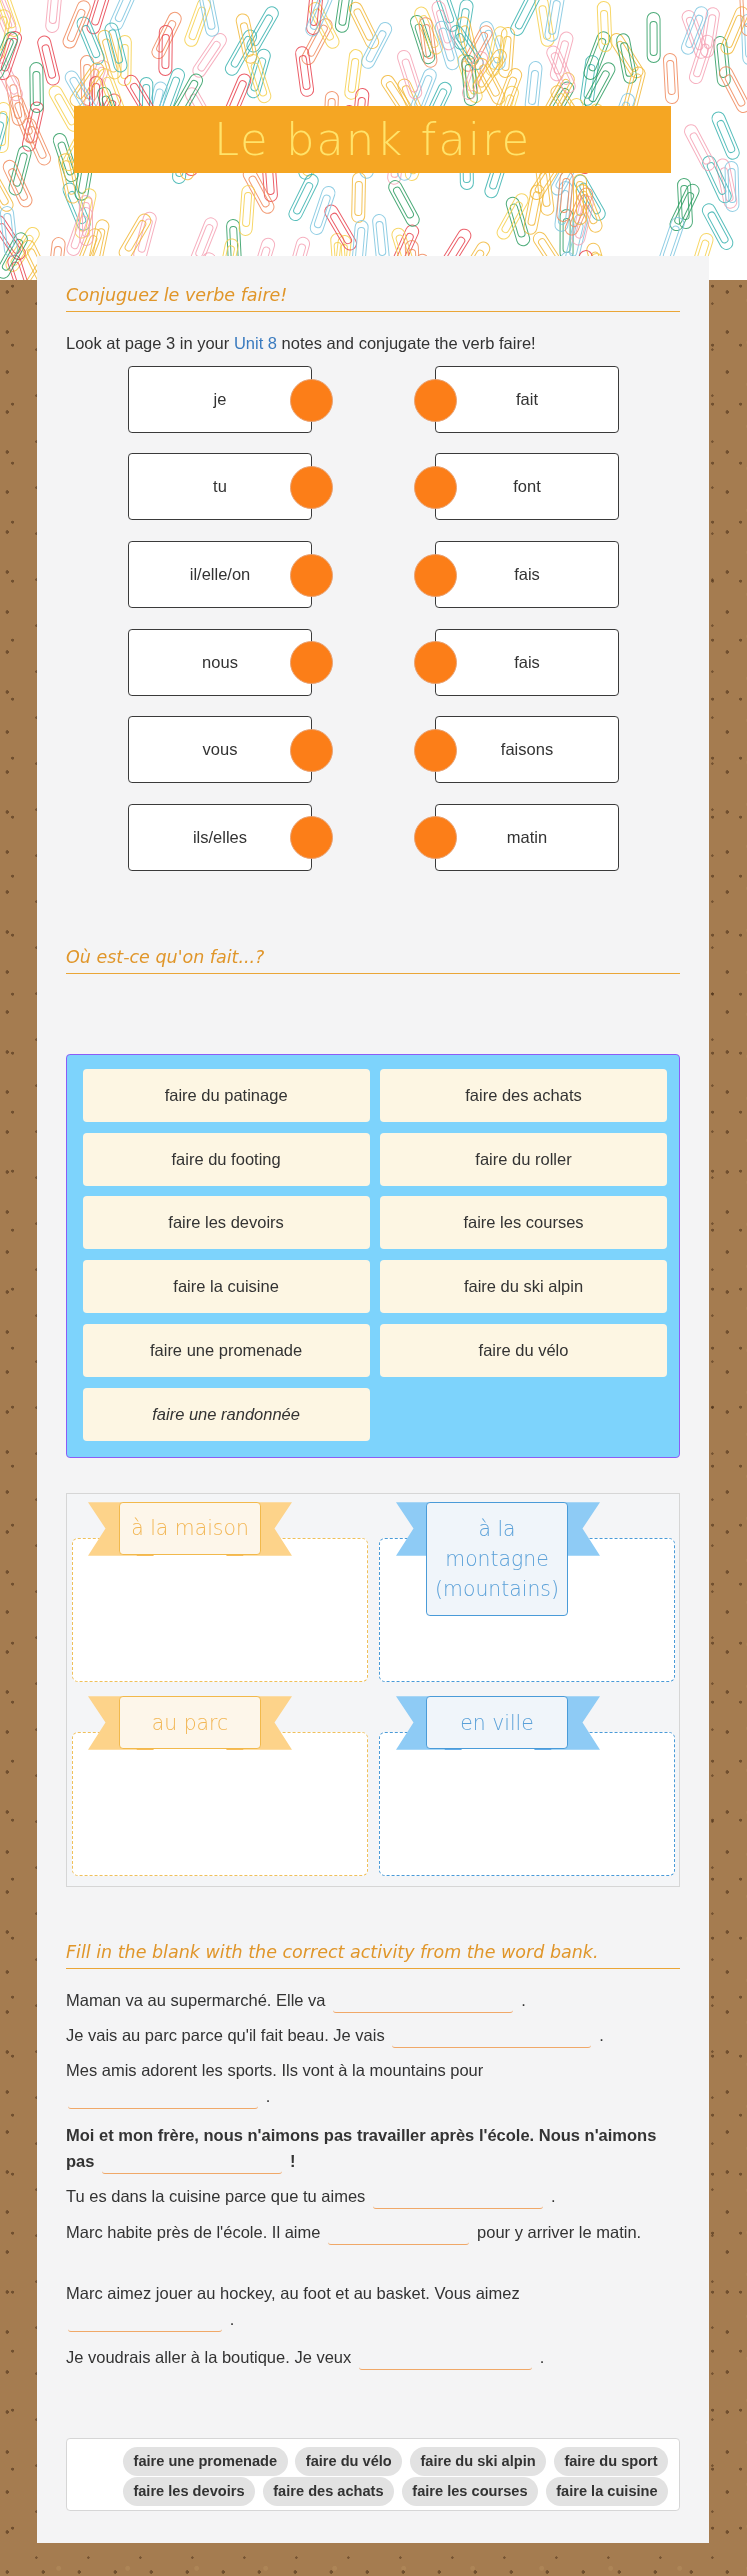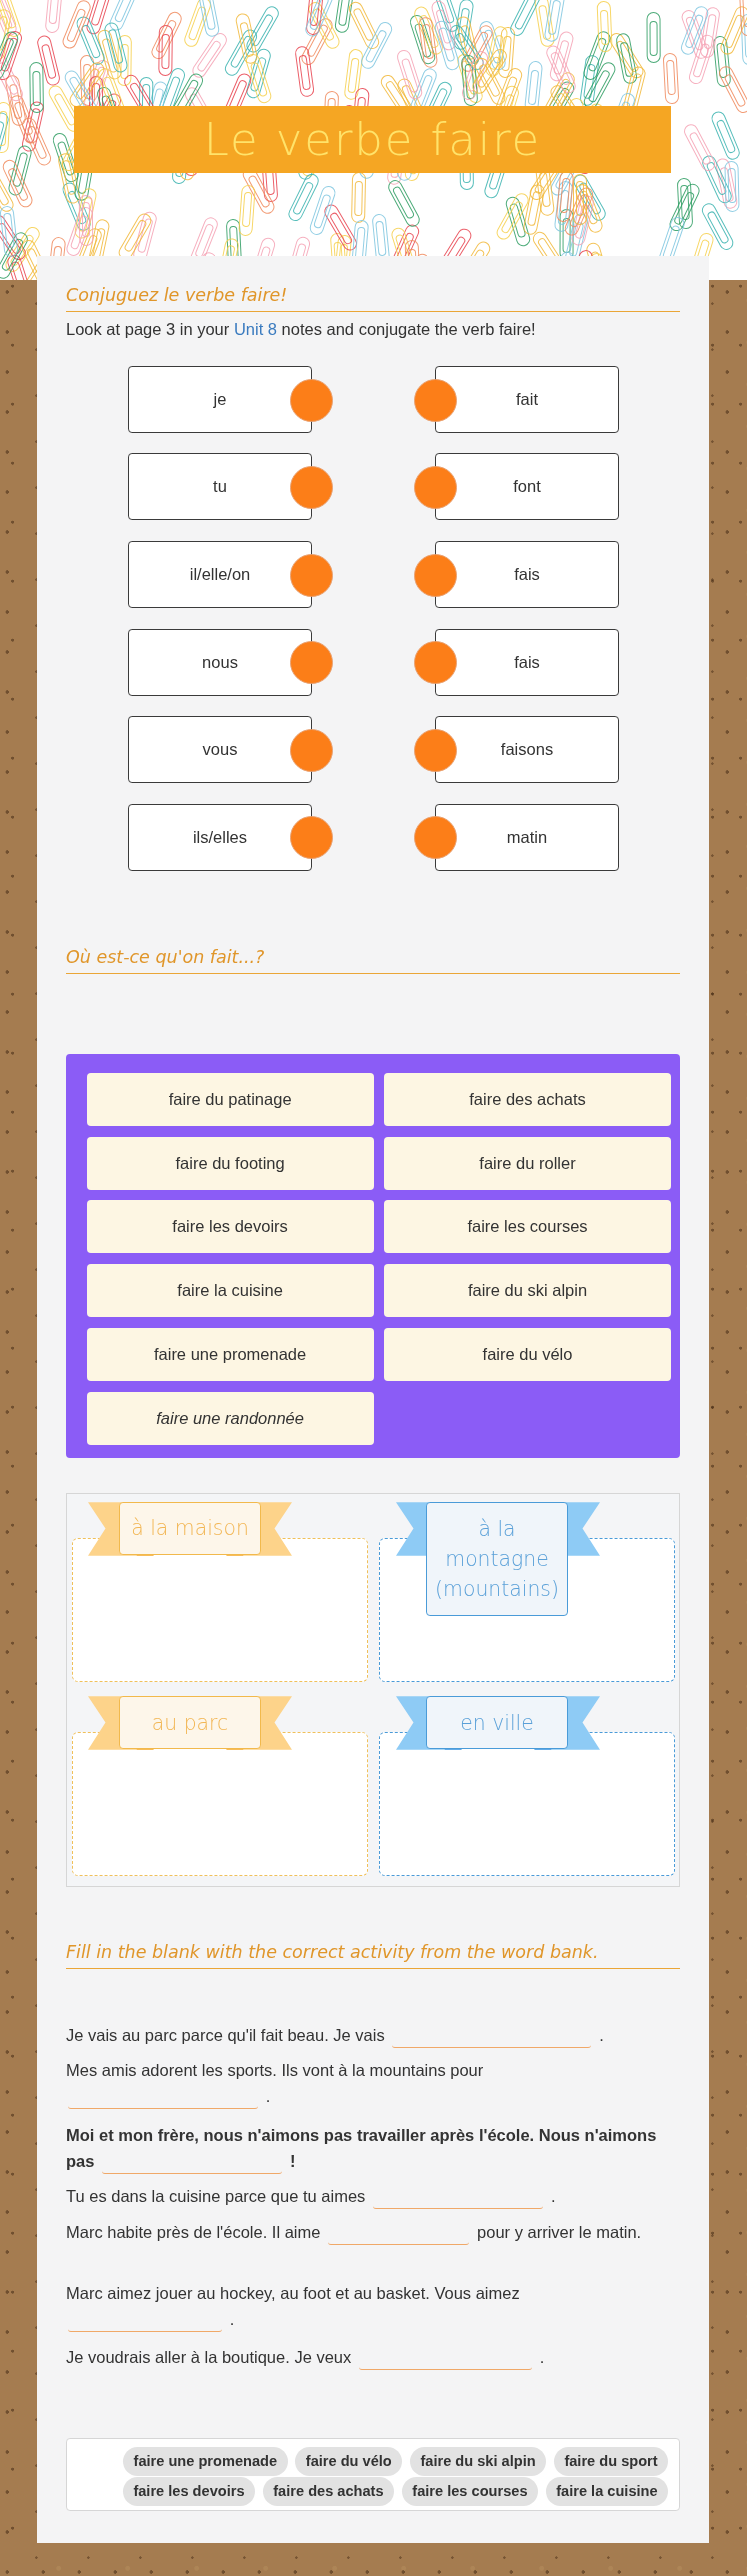--- a/index.html
+++ b/index.html
@@ -64,21 +64,21 @@
     display: flex; align-items: center; justify-content: center;
     font-size: 16.5px; color: #333;
   }
   .match-dot {
     position: absolute; width: 43px; height: 43px; border-radius: 50%;
     background: #fc7e18; border: 1.9px solid #e9a273;
   }
   
   .bank {
     position: absolute; left: 29px; width: 614px; top: 798px; height: 404px;
-    background: #8b5cf6; border: 5px solid #8b5cf6; border-radius: 3.9px; text-align: right;
+    background: #7dd3fc; border: 1px solid #8b5cf6; border-radius: 3.9px; text-align: right;
   }
   .bank-item {
     position: absolute; width: 287px; height: 53px;
     background: #fdf6e3; border-radius: 3.9px;
     display: flex; align-items: center; justify-content: center;
     font-size: 16.5px; color: #333;
   }
   .cat-panel {
     position: absolute; left: 29px; width: 614px; top: 1237px; height: 394px;
     background: #f4f5f7; border: 1px solid #d6d6d6;
@@ -342,28 +342,28 @@
       <div class="clip" style="border-color: rgb(127, 198, 224); left: 548px; top: -9px; transform: rotate(189.727deg);"></div>
       <div class="clip" style="border-color: rgb(242, 185, 59); left: 80px; top: 59px; transform: rotate(33.9798deg);"></div>
       <div class="clip" style="border-color: rgb(240, 138, 93); left: 558px; top: 171px; transform: rotate(5.06666deg);"></div>
       <div class="clip" style="border-color: rgb(240, 138, 93); left: 410px; top: 253px; transform: rotate(16.5368deg);"></div>
       <div class="clip" style="border-color: rgb(242, 185, 59); left: 483px; top: 56px; transform: rotate(-27.3197deg);"></div>
       <div class="clip" style="border-color: rgb(127, 198, 224); left: 74px; top: 68px; transform: rotate(-30.3609deg);"></div>
       <div class="clip" style="border-color: rgb(127, 198, 224); left: 313px; top: -12.7px; transform: rotate(203.185deg);"></div>
       <div class="clip" style="border-color: rgb(127, 198, 224); left: 440px; top: 20px; transform: rotate(-16.8368deg);"></div>
     </div>
   <div class="title-banner">
-    <span class="title-text">Le verbe faire</span>
+    <span class="title-text">Le bank faire</span>
   </div>
 </div>
 
 <div class="card">
 
   <div class="section-heading" style="top:29px;">Conjuguez le verbe faire!</div>
-  <div class="instructions" style="top:60px;">
+  <div class="instructions" style="top:74px;">
     <span>Look at page 3 in your </span><span class="link-text">Unit 8</span><span> notes and conjugate the verb faire!</span>
   </div>
 
   <div>
 
     <div class="match-box" style="left:91px; top:110px;">
         <span>je</span>
       </div>
     <div class="match-dot" style="left:253px; top:123px;"></div>
     <div class="match-box" style="left:91px; top:197px;">
@@ -461,20 +461,23 @@
       <polygon points="0,0 50,0 50,55 0,55 18,27" fill="#8ecbf5"></polygon>
       <polygon points="160,0 210,0 192,27 210,55 160,55" fill="#8ecbf5"></polygon>
       <polygon points="50,40 68,55 50,55" fill="#2f8fe0"></polygon>
       <polygon points="160,40 142,55 160,55" fill="#2f8fe0"></polygon>
     </svg>
     <div class="ribbon-label rl-blue" style="left:359px; top:202px; width:142px; height:53px;">en ville</div>
   </div>
 
   <div class="section-heading" style="top:1686px;">Fill in the blank with the correct activity from the word bank.</div>
 
+  <div class="sentence" style="top:1731px;">
+    <span>Maman va au supermarché. Elle va</span><span class="blank" style="width:180px;"></span><span>.</span>
+  </div>
   <div class="sentence" style="top:1766px;">
     <span>Je vais au parc parce qu'il fait beau. Je vais</span><span class="blank" style="width:199px;"></span><span>.</span>
   </div>
   <div class="sentence" style="top:1801px;">
     <span>Mes amis adorent les sports. Ils vont à la mountains pour</span><br><span class="blank" style="width:190px; margin-left:1.9px;"></span><span>.</span>
   </div>
   <div class="sentence" style="top:1866px;font-weight:bold;">
     <span>Moi et mon frère, nous n'aimons pas travailler après l'école. Nous n'aimons pas</span><span class="blank" style="width:180px;"></span><span>!</span>
   </div>
   <div class="sentence" style="top:1927px;">

